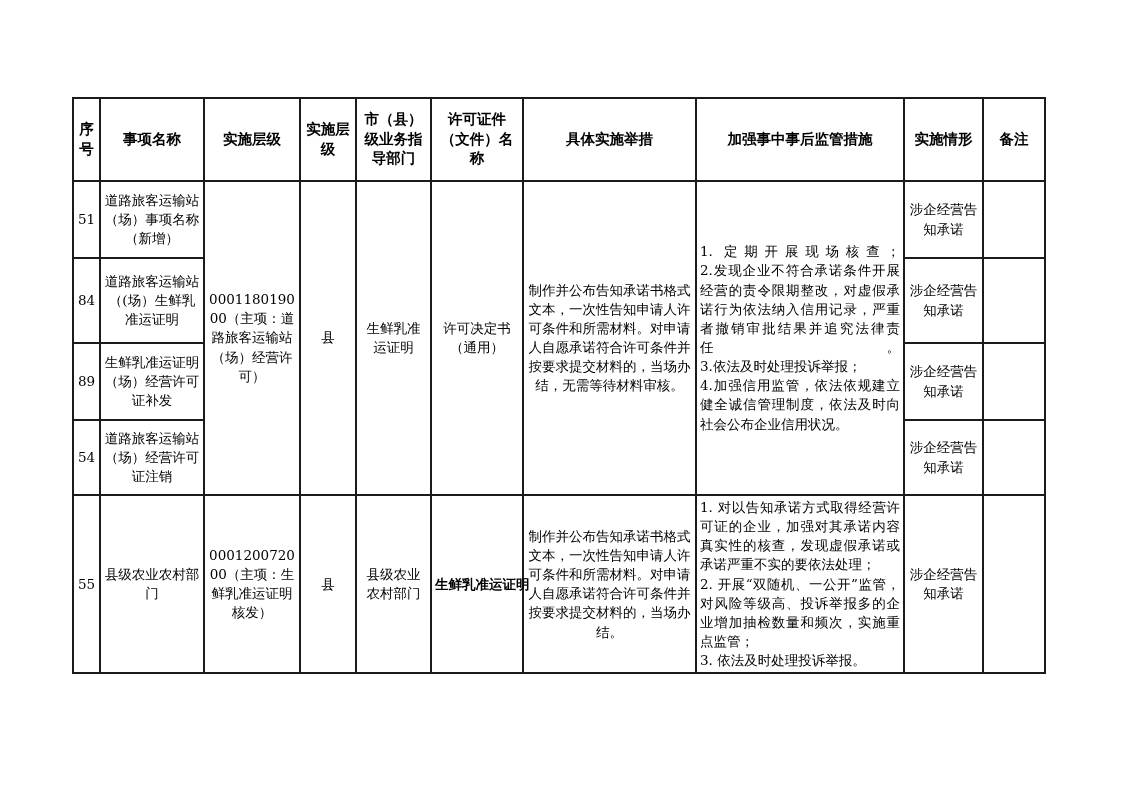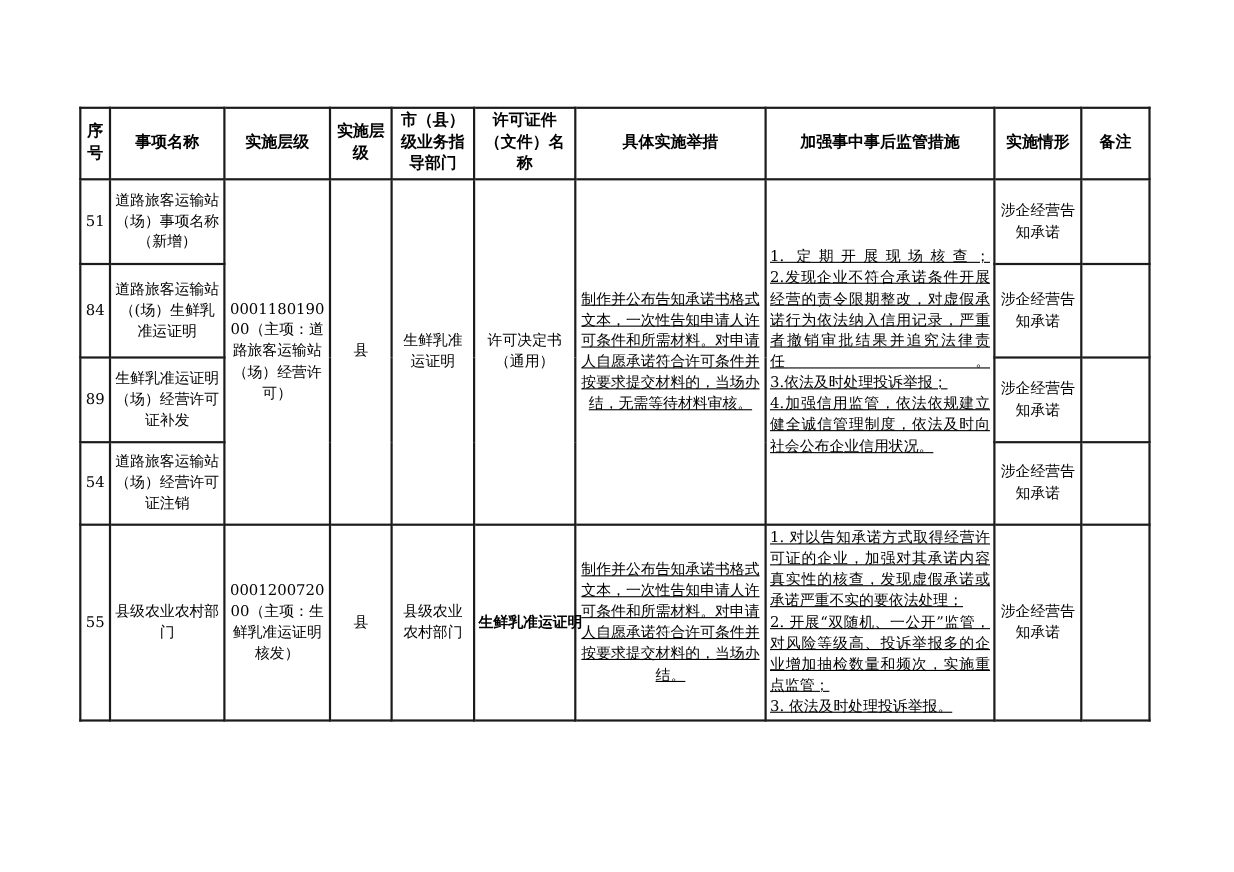--- a/index.html
+++ b/index.html
@@ -19,21 +19,21 @@
     font-size:13.5px; line-height:1.42;
     word-break:break-all; overflow:visible;
   }
   table.gov th {
     font-family:"DejaVu Sans","Liberation Sans",sans-serif;
     font-weight:bold; font-size:14.5px; line-height:1.35;
     padding:2px 2px;
   }
   td.longtext {
     text-align:justify; text-justify:inter-character;
-    font-size:13px; line-height:17.5px; padding:4px 5px;text-decoration:underline;
+    font-size:13px; line-height:17.5px; padding:4px 5px;
   }
   .para { text-align:justify; text-justify:inter-character; }
   .para.stretch { text-align-last:justify; }
   .nowrap { white-space:nowrap;font-weight:bold; }
   col.c-no    { width:27px; }
   col.c-name  { width:104px; }
   col.c-code  { width:96px; }
   col.c-level { width:56px; }
   col.c-dept  { width:75px; }
   col.c-lic   { width:92px; }
@@ -54,21 +54,21 @@
         <col class="c-level">
         <col class="c-dept">
       <col class="c-lic">
         <col class="c-meas">
         <col class="c-sup">
         <col class="c-sit">
         <col class="c-rem">
     </colgroup>
 
     <tbody>
-        <tr style="height:65px;">
+        <tr style="height:83px;">
       <th>序号</th>
       <th>事项名称</th>
       <th>实施层级</th>
       <th>实施层级</th>
       <th>市（县）级业务指导部门</th>
       <th>许可证件（文件）名称</th>
       <th>具体实施举措</th>
       <th>加强事中事后监管措施</th>
       <th>实施情形</th>
       <th>备注</th>

